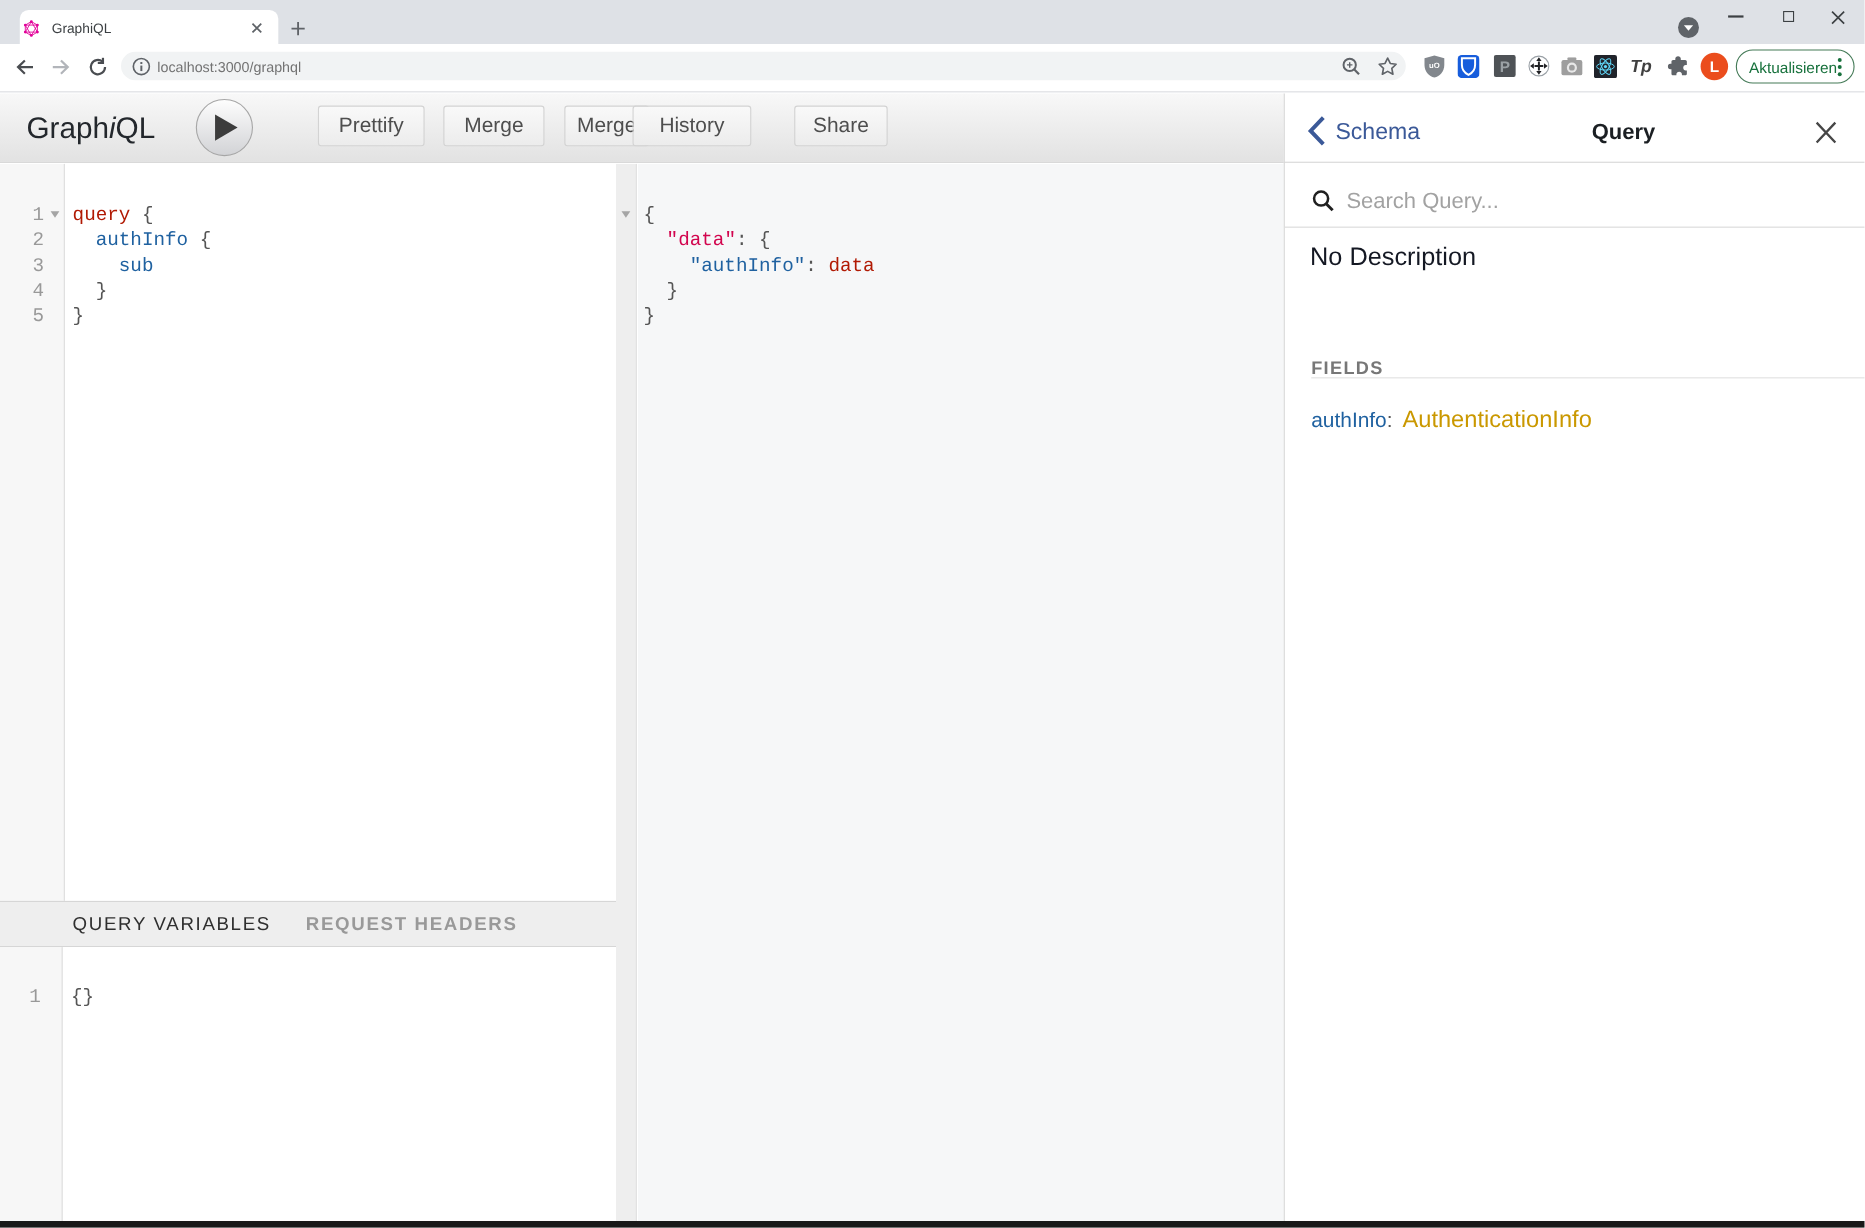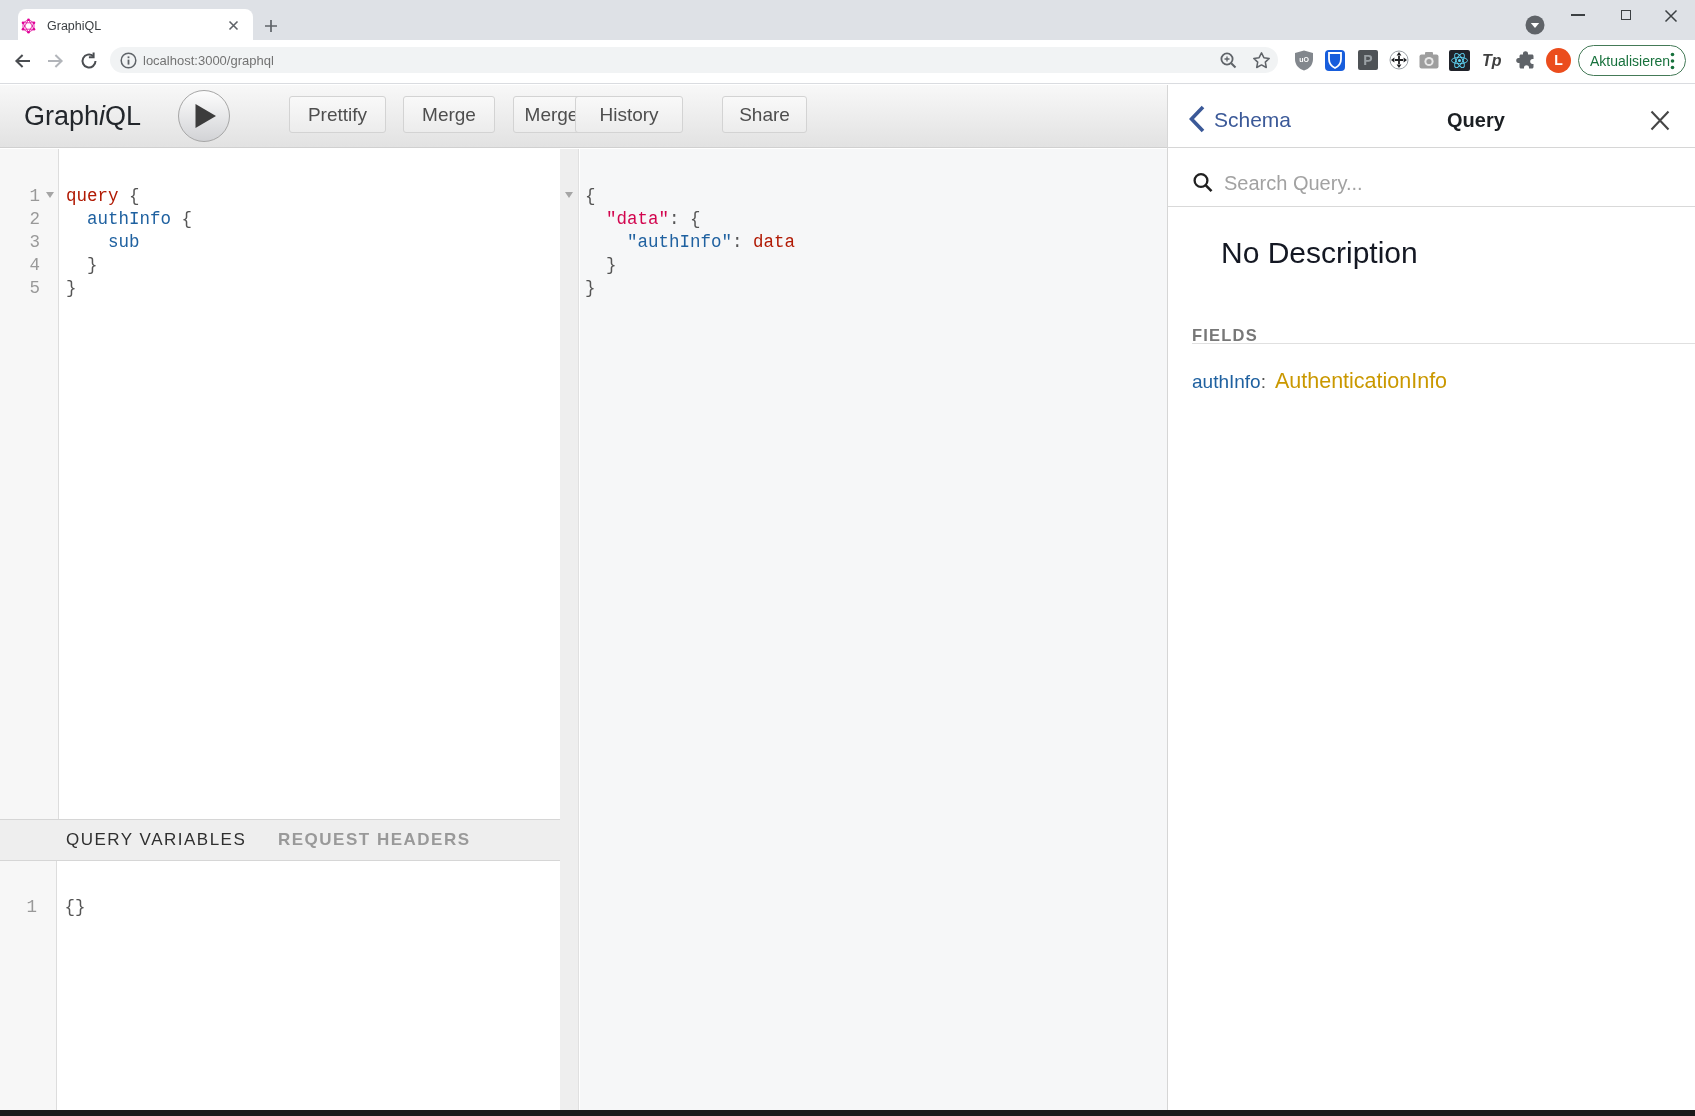--- a/index.html
+++ b/index.html
@@ -171,21 +171,21 @@
   <svg class="abs" style="left:1650px;top:110px;" width="20" height="21" viewBox="0 0 20 21">
     <path d="M1.5 1.5 L18.5 19.5 M18.5 1.5 L1.5 19.5" stroke="#464646" stroke-width="2.1"></path>
   </svg>
 
   <svg class="abs" style="left:1192px;top:172px;" width="22" height="22" viewBox="0 0 22 22">
     <circle cx="9" cy="8.5" r="6.4" stroke="#202020" stroke-width="2.3" fill="none"></circle>
     <path d="M13.6 13.2 L19.5 19.2" stroke="#202020" stroke-width="2.6"></path>
   </svg>
   <div class="abs" style="left:1224px;top:172px;font-size:20px;color:#a2a2a2;line-height:22px;">Search Query...</div>
   <div class="abs" style="left:1168px;top:206px;width:527px;height:1px;background:#d9d9d9;"></div>
-  <div class="abs" style="left:1191px;top:238px;font-size:30px;color:#141823;line-height:1;margin-left:30px;">No Description</div>
+  <div class="abs" style="left:1191px;top:222px;font-size:23px;color:#141823;line-height:1;">No Description</div>
   <div class="abs" style="left:1192px;top:307px;font-size:16.5px;font-weight:bold;letter-spacing:1.2px;color:#777;line-height:1;margin-top:20px;">FIELDS</div>
   <div class="abs" style="left:1192px;top:343px;width:503px;height:1px;background:#e0e0e0;"></div>
   <div class="abs" style="left:1192px;top:370px;font-size:19px;line-height:22px;"><span style="color:#1F61A0;">authInfo</span><span style="color:#555;">:</span><span style="color:#CA9800;font-size:21.5px;margin-left:9px;">AuthenticationInfo</span></div>
 
   <div class="abs" style="left:0;top:1110px;width:1695px;height:6px;background:#191919;"></div>
 </div>
 
 <style>
   .btn { border:1px solid #d3d3d3; border-radius:3px; background:linear-gradient(#f9f9f9,#ececec);
          color:#4e4e4e; font-size:19px; text-align:center; line-height:35px;margin-left:31px; }

